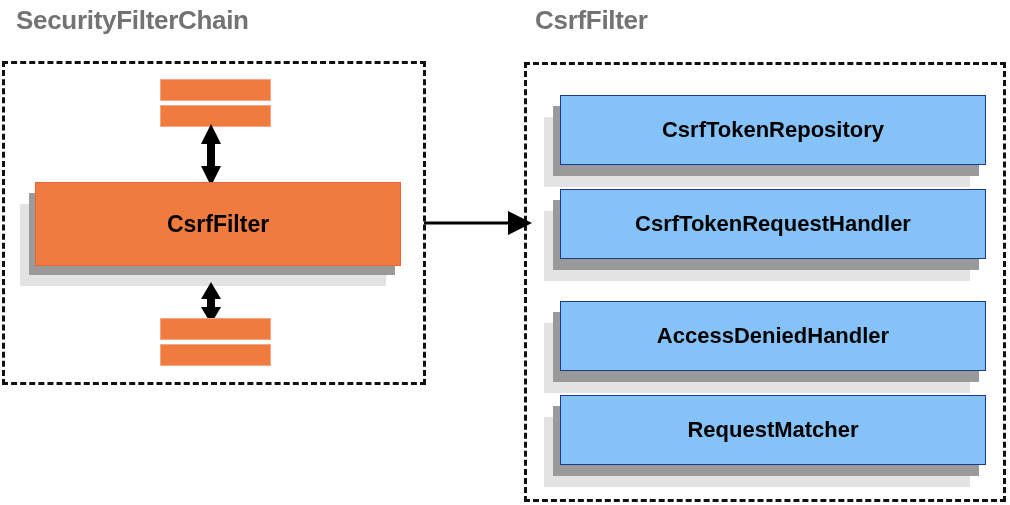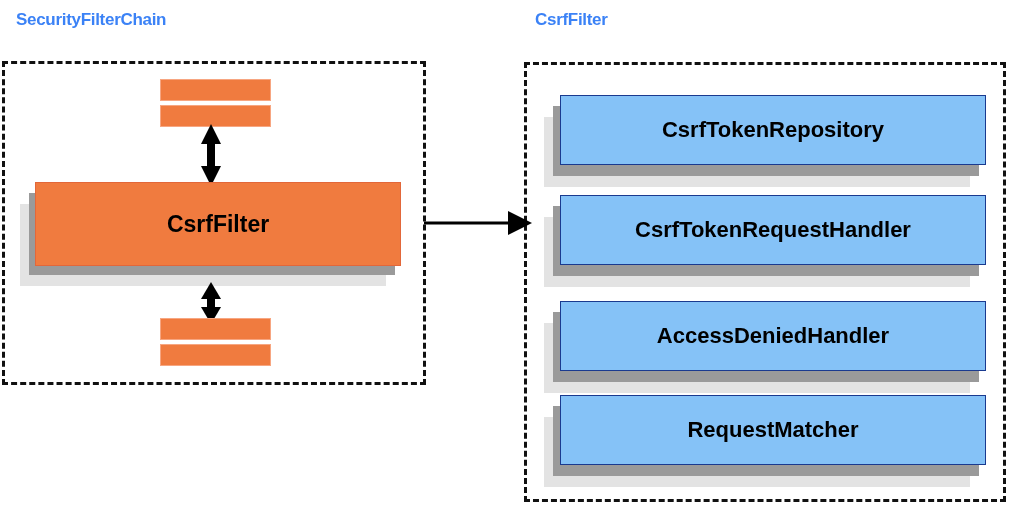--- a/index.html
+++ b/index.html
@@ -19,23 +19,23 @@
     left: 0; top: 0;
     width: 1010px;
     height: 505px;
   }
 
   
   .panel-title {
     position: absolute;
     font-family: "Liberation Sans", sans-serif;
     font-weight: bold;
-    font-size: 17px;
+    font-size: 26px;
     line-height: 30px;
-    color: #3b82f6;
+    color: #737373;
     white-space: nowrap;
     letter-spacing: -0.3px;
   }
   #title-left  { left: 16px;  top: 5px; }
   #title-right { left: 535px; top: 5px; }
 
   
   .dashed-panel {
     position: absolute;
     box-sizing: border-box;
@@ -127,21 +127,21 @@
     justify-content: center;
   }
   .blue-block .block-label {
     font-family: "Liberation Sans", sans-serif;
     font-weight: bold;
     font-size: 22px;
     color: #000000;
     white-space: nowrap;
   }
   #blue-block-0 { top: 95px;  }
-  #blue-block-1 { top: 195px; }
+  #blue-block-1 { top: 189px; }
   #blue-block-2 { top: 295px; margin-top: 6px; }
   #blue-block-3 { top: 395px; }
 
   
   .arrow-svg {
     position: absolute;
     overflow: visible;
   }
   #arrow-up-down-top    { left: 196px; top: 124px; width: 30px; height: 62px; }
   #arrow-up-down-bottom { left: 196px; top: 282px; width: 30px; height: 42px; }

